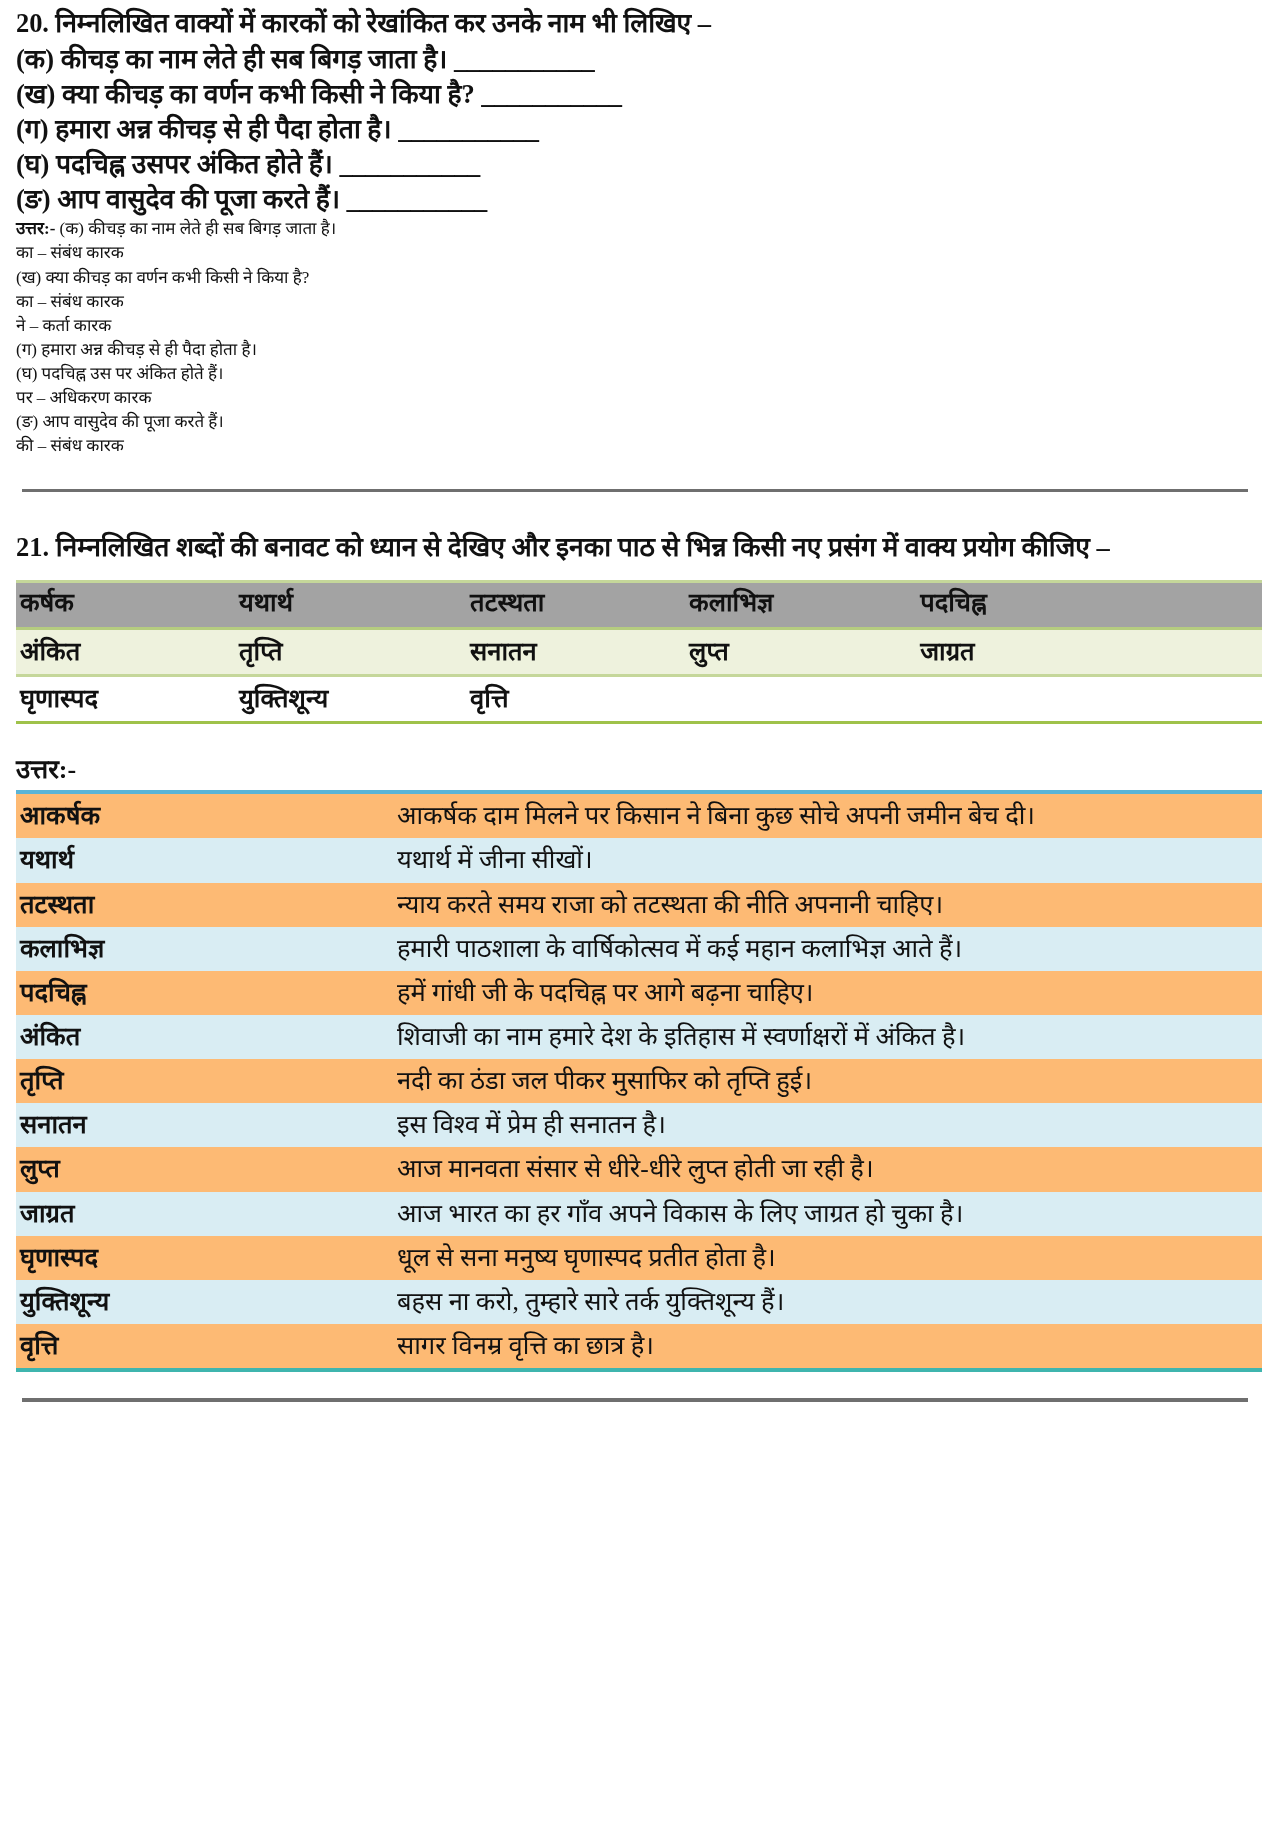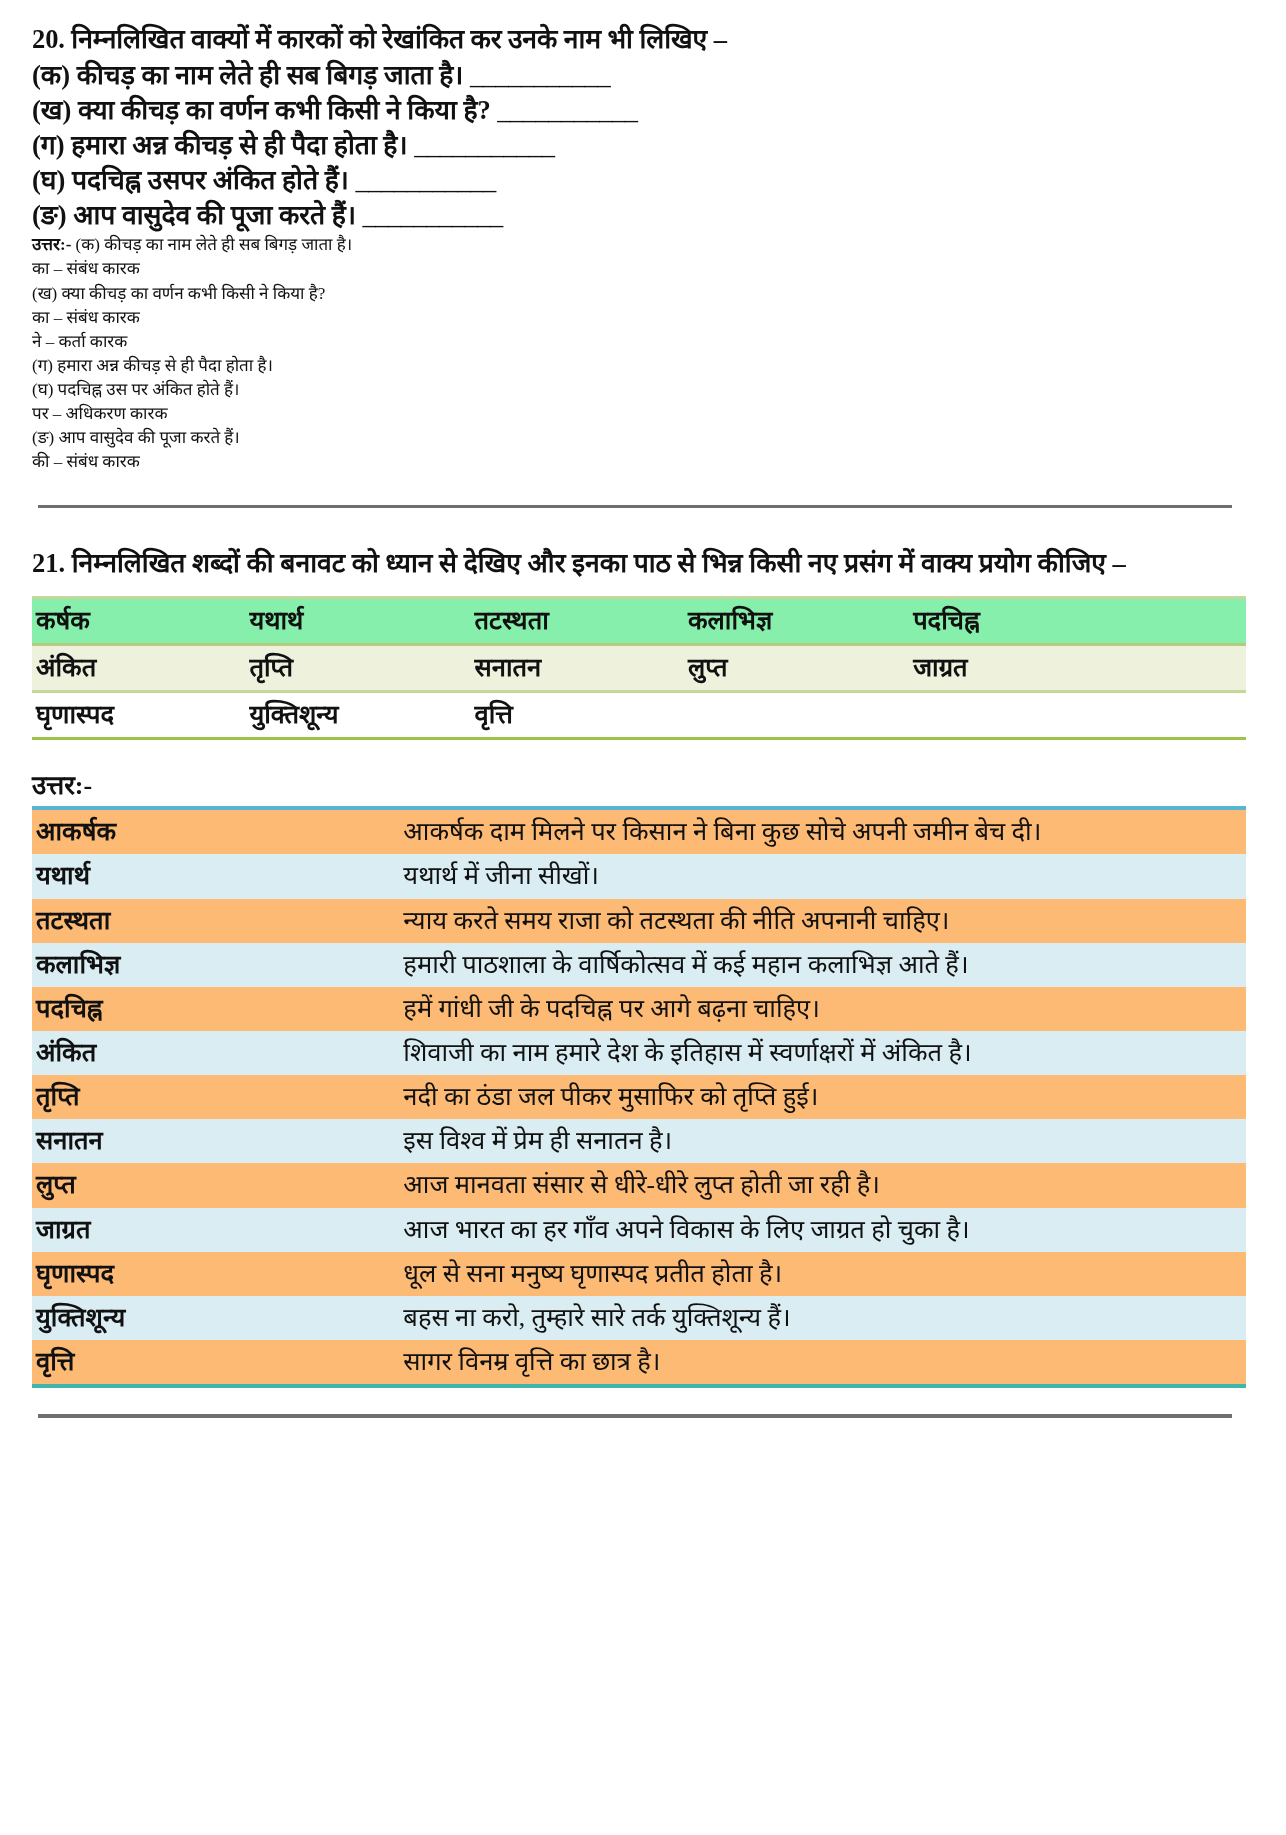--- a/index.html
+++ b/index.html
@@ -13,21 +13,21 @@
     height: 1835px;
     font-family: "Liberation Serif", "DejaVu Serif", serif;
     color: #111111;
     overflow: hidden;
     position: relative;
   }
   .page {
     position: relative;
     width: 1286px;
     height: 1494px;
-    padding: 16px;
+    padding: 0;
     box-sizing: border-box;
   }
   .inner {
     padding: 6px 24px 0 16px;
   }
 
   
   .q-heading {
     font-weight: bold;
     font-size: 26.5px;
@@ -37,21 +37,21 @@
     white-space: nowrap;
   }
   .q-item {
     font-weight: bold;
     font-size: 26.5px;
     line-height: 1.32;
     margin: 0;
     white-space: nowrap;
   }
   .blank {
-    font-weight: normal;
+    font-weight: bold;
     letter-spacing: -0.5px;
   }
   .ans-line {
     font-weight: normal;
     font-size: 17px;
     line-height: 1.42;
     margin: 0;
     white-space: nowrap;
   }
   .ans-label {
@@ -90,21 +90,22 @@
   table.words td {
     font-weight: bold;
     font-size: 25.5px;
     padding: 6px 4px 7px 4px;
     vertical-align: top;
     line-height: 1.22;
   }
   table.words tr.w-head td {
     border-top: 3px solid #c5d79a;
     border-bottom: 3px solid #b5cc7f;
-    background: #86efac;
+    background: #a3a3a3;
+    font-family: Liberation Mono, monospace;
   }
   table.words tr.w-mid td {
     background: #eef2dd;
     border-bottom: 3px solid #c5d79a;
   }
   table.words tr.w-last td {
     background: #ffffff;
     border-bottom: 3px solid #9fc24a;
   }
   .c1 { width: 17.5%; }

